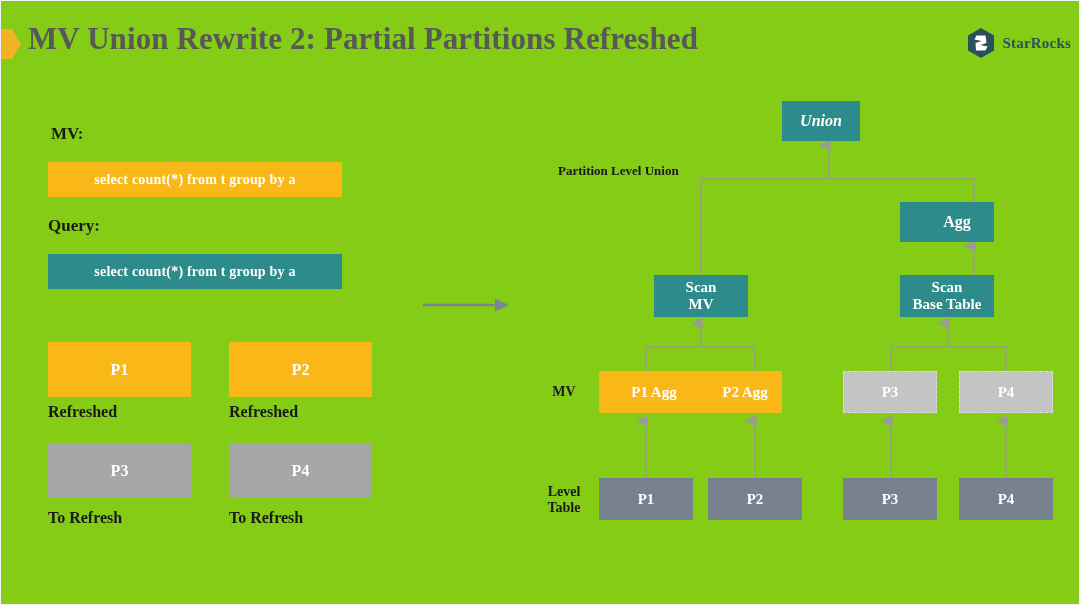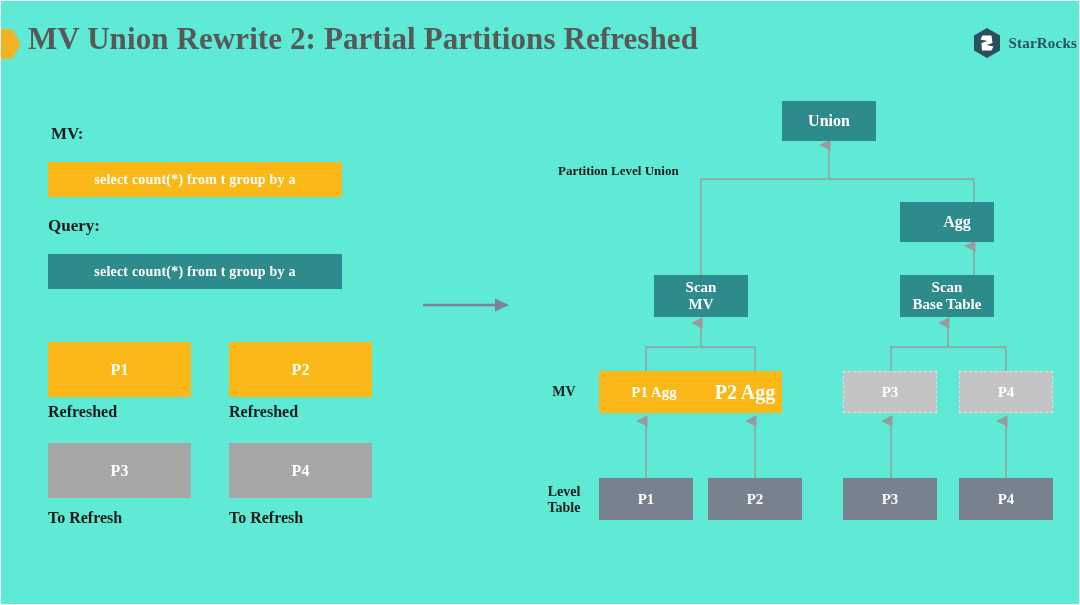--- a/index.html
+++ b/index.html
@@ -7,21 +7,21 @@
     padding: 0;
     background: #ffffff;
   }
   body {
     font-family: "Liberation Serif", "DejaVu Serif", serif;
   }
   .slide {
     position: relative;
     width: 1080px;
     height: 605px;
-    background: #5eead4;
+    background: #84cc16;
     overflow: hidden;
     box-sizing: border-box;
     border: 1px solid #f2f3f5;
   }
 
   
   .title-marker {
     position: absolute;
     left: 0px;
     top: 28px;
@@ -35,21 +35,21 @@
     left: 27px;
     top: 20px;
     font-size: 31px;
     font-weight: bold;
     color: #585858;
     letter-spacing: 0.1px;
     white-space: nowrap;
   }
   .brand {
     position: absolute;
-    right: 2px;
+    right: 8px;
     top: 26px;
     display: flex;
     align-items: center;
     gap: 7px;
   }
   .brand-mark { width: 30px; height: 32px; display: block; }
   .brand-name {
     font-size: 15px;
     font-weight: bold;
     color: #2b4f5c;
@@ -133,27 +133,27 @@
     color: #ffffff;
     font-weight: bold;
     line-height: 1.12;
     box-sizing: border-box;
   }
   .node.teal { background: #2e8b8b; }
   .node.gold { background: #f9b818; }
   .node.slate { background: #78828f; }
   .node.ghost { background: #c4c4c4; border: 1px dashed #dcdcdc; }
 
-  .n-union  { left: 781px; top: 100px; width: 94px;  height: 40px; font-size: 16px; }
+  .n-union  { left: 781px; top: 100px; width: 78px;  height: 40px; font-size: 16px; font-style: italic; }
   .n-agg    { left: 899px; top: 201px; width: 94px;  height: 40px; font-size: 16px; padding-left: 20px; }
   .n-scanmv { left: 653px; top: 274px; width: 94px;  height: 42px; font-size: 15px; }
   .n-scanbt { left: 899px; top: 274px; width: 94px;  height: 42px; font-size: 15px; }
 
   .n-p1agg { left: 598px; top: 370px; width: 110px; height: 42px; font-size: 15px; }
-  .n-p2agg { left: 707px; top: 370px; width: 74px; height: 42px; font-size: 20px; text-align: center; }
+  .n-p2agg { left: 707px; top: 370px; width: 74px; height: 42px; font-size: 15px; text-align: center; }
   .n-mvp3  { left: 842px; top: 370px; width: 94px; height: 42px; font-size: 15px; color:#ffffff; }
   .n-mvp4  { left: 958px; top: 370px; width: 94px; height: 42px; font-size: 15px; color:#ffffff; }
 
   .n-bp1 { left: 598px; top: 477px; width: 94px; height: 42px; font-size: 15px; }
   .n-bp2 { left: 707px; top: 477px; width: 94px; height: 42px; font-size: 15px; }
   .n-bp3 { left: 842px; top: 477px; width: 94px; height: 42px; font-size: 15px; }
   .n-bp4 { left: 958px; top: 477px; width: 94px; height: 42px; font-size: 15px; }
 
   .rowlbl {
     position: absolute;

